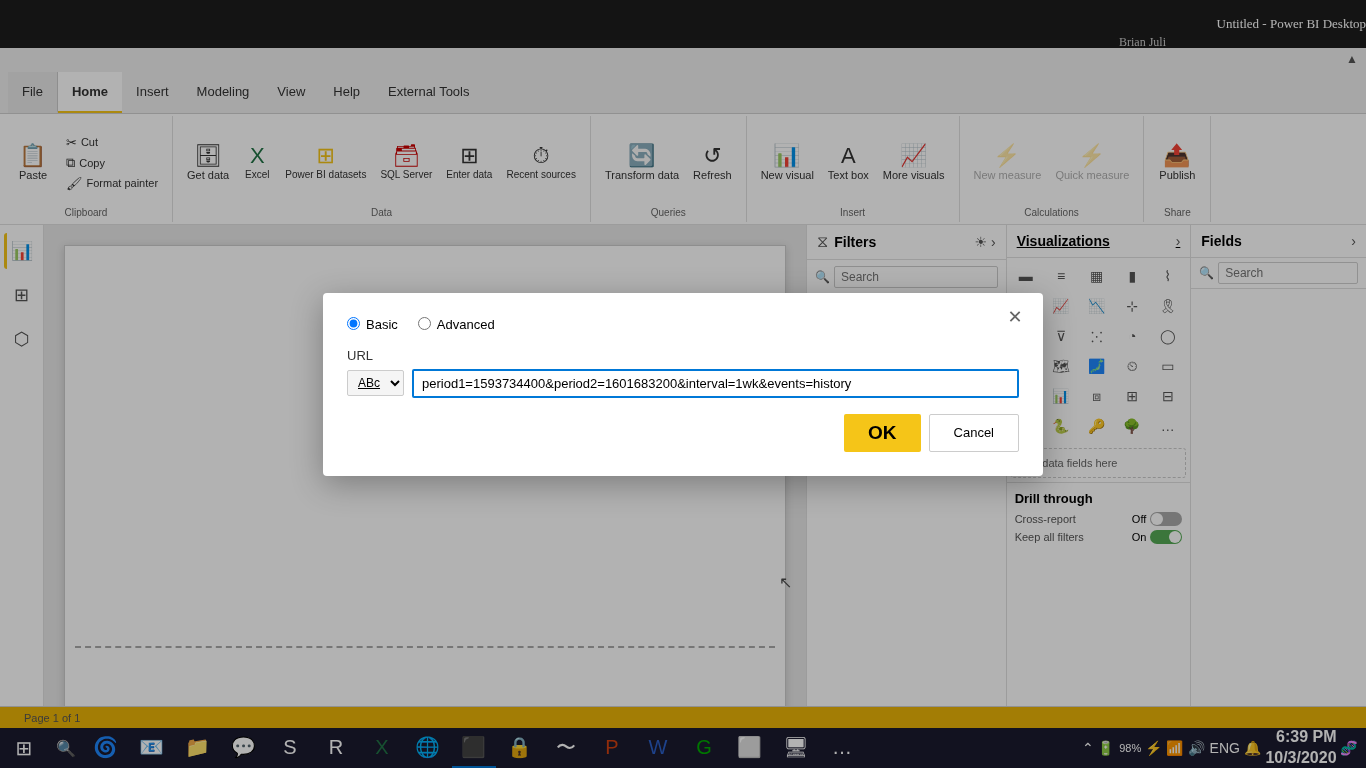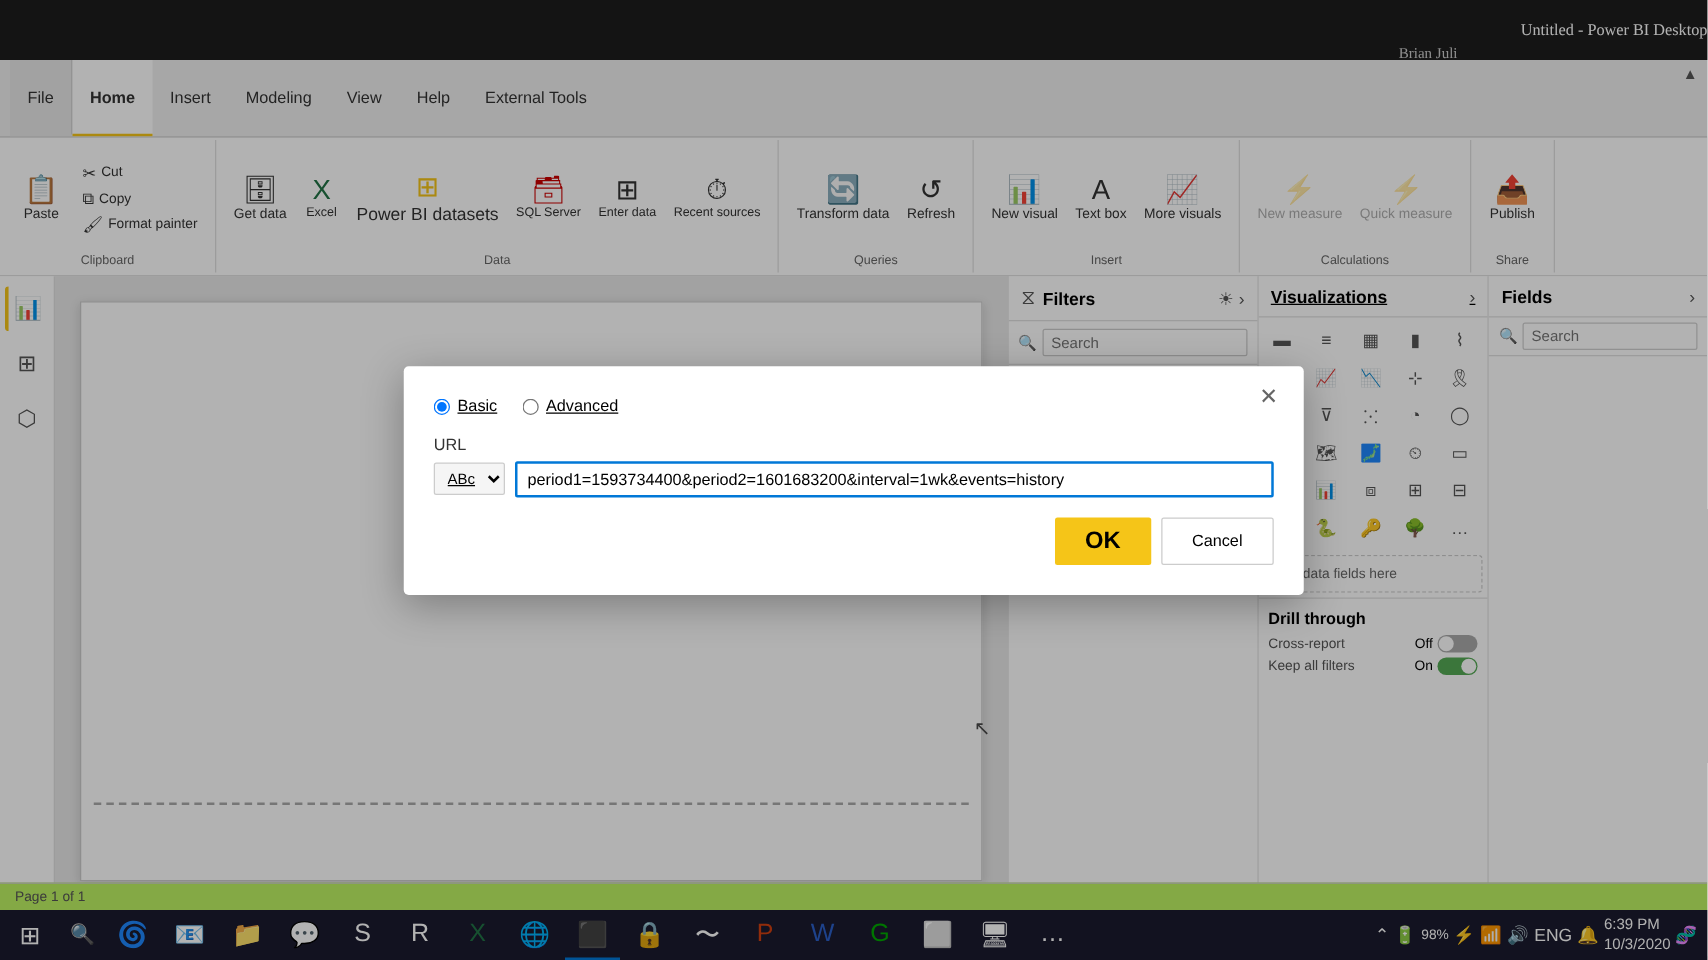--- a/index.html
+++ b/index.html
@@ -44,25 +44,26 @@
       background: #fff;
       border-bottom: 1px solid #e0e0e0;
     }
     #ribbon-tabs {
       display: flex;
       background: #f0f0f0;
       border-bottom: 1px solid #d0d0d0;
       padding-left: 8px;
     }
     .ribbon-tab {
-      padding: 22px 14px;
+      padding: 12px 14px;
       font-size: 13px;
       cursor: pointer;
       color: #333;
       border-bottom: 2px solid transparent;
+      margin-top: 24px;
     }
     .ribbon-tab.active {
       background: #fff;
       border-bottom: 2px solid #f5c518;
       font-weight: 600;
     }
     .ribbon-tab:first-child {
       background: #e8e8e8;
       border-right: 1px solid #ccc;
     }
@@ -407,21 +408,21 @@
     .taskbar-app.active { border-bottom: 2px solid #0078d7; }
     .taskbar-tray {
       display: flex;
       align-items: center;
       gap: 4px;
       padding-right: 8px;
       color: #fff;
       font-size: 11px;
     }
     .tray-icon { font-size: 14px; cursor: pointer; }
-    .tray-time { text-align: left; font-size: 12px; line-height: 1.3; }
+    .tray-time { text-align: right; font-size: 16px; line-height: 1.3; font-weight: bold; }
 
     
     #modal-overlay {
       position: absolute;
       top: 0; left: 0; right: 0; bottom: 0;
       background: rgba(0,0,0,0.3);
       display: flex;
       align-items: center;
       justify-content: center;
       z-index: 200;
@@ -453,25 +454,24 @@
       align-items: center;
       justify-content: center;
     }
     .radio-group {
       display: flex;
       gap: 20px;
       margin-bottom: 16px;
     }
     .radio-label {
       display: flex;
-      align-items: flex-end;
+      align-items: flex-start;
       gap: 6px;
       font-size: 13px;
       cursor: pointer;
-      text-decoration: underline;
     }
     .radio-label input { cursor: pointer; }
     .url-section { margin-bottom: 5px; }
     .url-label { font-size: 13px; margin-bottom: 6px; color: #333; }
     .url-input-row {
       display: flex;
       align-items: center;
       gap: 8px;
     }
     .url-type-select {
@@ -566,21 +566,21 @@
         <div class="ribbon-btn large">
           <span class="icon">🗄</span>
           <span>Get data</span>
         </div>
         <div class="ribbon-btn">
           <span class="icon" style="color:#217346;">X</span>
           <span>Excel</span>
         </div>
         <div class="ribbon-btn">
           <span class="icon" style="color:#f5c518;">⊞</span>
-          <span style="font-size:14px; text-align:center;">Power BI datasets</span>
+          <span style="font-size:10px; text-align:center;">Power BI datasets</span>
         </div>
         <div class="ribbon-btn">
           <span class="icon" style="color:#cc0000;">🗃</span>
           <span>SQL Server</span>
         </div>
         <div class="ribbon-btn">
           <span class="icon">⊞</span>
           <span>Enter data</span>
         </div>
         <div class="ribbon-btn">
@@ -755,21 +755,21 @@
         <span class="nav-icon">›</span>
       </div>
       <div id="fields-search">
         <span>🔍</span>
         <input type="text" placeholder="Search" style="">
       </div>
     </div>
   </div>
 </div>
 
-<div id="status-bar" style="position:absolute; bottom:40px; left:0; right:0; height:22px; background:#bef264; border-top:1px solid #d0d0d0; display:flex; align-items:center; padding:0 12px; font-size:11px; color:#555;">
+<div id="status-bar" style="position:absolute; bottom:40px; left:0; right:0; height:22px; background:#eab308; border-top:1px solid #d0d0d0; display:flex; align-items:center; padding:0 24px; font-size:11px; color:#555;">
   <span>Page 1 of 1</span>
 </div>
 
 <div id="taskbar">
   <div class="taskbar-start">⊞</div>
   <div class="taskbar-search">🔍</div>
   <div class="taskbar-apps">
     <div class="taskbar-app">🌀</div>
     <div class="taskbar-app">📧</div>
     <div class="taskbar-app">📁</div>

